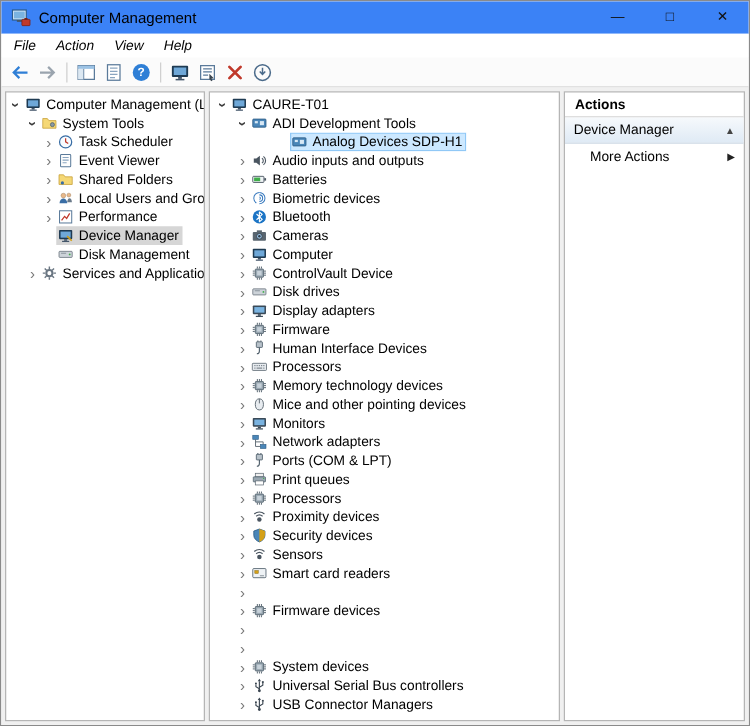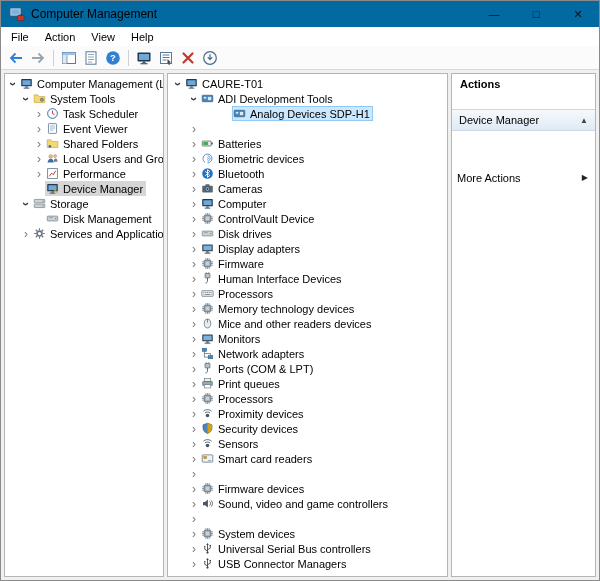--- a/index.html
+++ b/index.html
@@ -2,32 +2,32 @@
 <html><head>
 <meta charset="utf-8">
 <title>Computer Management</title>
 <style>
   * { box-sizing: border-box; margin: 0; padding: 0; }
   body { margin: 0; font-family: "Liberation Sans", sans-serif; background: #fff; }
   .window { position: relative; width: 600px; height: 581px; border: 1px solid #8a8a8a;
             background: #fff; font-size: 11px; color: #000; overflow: hidden; }
 
   
-  .titlebar { height: 26px; display: flex; align-items: center; background: #0369a1; }
+  .titlebar { height: 26px; display: flex; align-items: center; background: #3b82f6; }
   .app-icon { margin: 0 6px 0 8px; width: 16px; height: 16px; flex: none; }
   .title-text { font-size: 12px; }
   .win-controls { margin-left: auto; display: flex; height: 100%; }
   .win-btn { width: 42px; height: 100%; display: flex; align-items: center;
              justify-content: center; font-size: 11px; color: #111; cursor: default; }
   .win-btn span { line-height: 1; }
 
   
   .menubar { height: 19px; display: flex; align-items: center; padding-left: 2px;
              background: #fff; }
-  .menu-item { padding: 0 8px; font-size: 11px; }
+  .menu-item { padding: 0 8px; font-size: 11px; font-style: italic; }
 
   
   .toolbar { height: 24px; display: flex; align-items: center; padding-left: 4px;
              background: #fbfbfb; border-bottom: 1px solid #d9d9d9; }
   .tool { width: 20px; height: 20px; display: flex; align-items: center;
           justify-content: center; margin: 0 1px; }
   .tb-sep { width: 1px; height: 16px; background: #d0d0d0; margin: 0 4px; }
 
   
   .content { display: flex; gap: 3px; padding: 3px; background: #f0f0f0; height: 510px; }
@@ -44,29 +44,29 @@
   .twisty.col { color: #7a7a7a; }
   .sel-region { display: flex; align-items: center; height: 15px; padding: 0 3px 0 1px; }
   .sel-active { background: #cce8ff; box-shadow: inset 0 0 0 1px #90c8f6; }
   .sel-inactive { background: #d6d6d6; }
   .tree-icon { width: 14px; height: 13px; flex: none; display: flex; align-items: center;
                margin-right: 3px; }
   .tree-icon svg { display: block; }
   .tree-label { font-size: 11px; }
 
   
-  .actions-header { height: 36px; line-height: 20px; font-weight: bold; padding: 0 8px;
+  .actions-header { height: 20px; line-height: 20px; font-weight: bold; padding: 0 8px;
                     border-bottom: 1px solid #d4d4d4; }
   .action-section { height: 21px; display: flex; align-items: center;
                     justify-content: space-between; padding: 0 7px;
                     background: linear-gradient(#f6f9fc, #dfeaf5);
                     border-bottom: 1px solid #cdd9e5; }
   .collapse-glyph { font-size: 8px; color: #444; }
   .more-actions { height: 21px; display: flex; align-items: center;
-                  justify-content: space-between; padding: 0 7px 0 5px; margin-top: 36px; }
+                  justify-content: space-between; padding: 0 7px 0 20px; }
   .more-glyph { font-size: 8px; color: #222; }
 </style>
 </head>
 <body>
 
 <div class="window">
 
   <div class="titlebar">
     <span class="app-icon">
       <svg width="16" height="16" viewBox="0 0 16 16">
@@ -257,34 +257,20 @@
                 <rect x="1.5" y="2.5" width="13" height="9" rx="0.8" fill="#1e3a52"></rect>
                 <rect x="3" y="4" width="10" height="6" fill="#6fa8d8"></rect>
                 <rect x="6.5" y="11.5" width="3" height="1.6" fill="#44566a"></rect>
                 <rect x="4.5" y="13.1" width="7" height="1.2" fill="#44566a"></rect>
                 <path d="M9.5 8.5 l4.5 4.5" stroke="#d4a017" stroke-width="1.6"></path>
               </svg>
             </span>
             <span class="tree-label">Device Manager</span>
           </span>
         </div>
-        <div class="tree-row" style="padding-left: 15px;">
-          <span class="twisty exp">›</span>
-          <span class="sel-region">
-            <span class="tree-icon">
-              <svg width="13" height="13" viewBox="0 0 16 16">
-                <rect x="1.5" y="3" width="13" height="4.2" rx="0.6" fill="#cdd3d9" stroke="#5a6670" stroke-width="0.7"></rect>
-                <rect x="1.5" y="8.8" width="13" height="4.2" rx="0.6" fill="#cdd3d9" stroke="#5a6670" stroke-width="0.7"></rect>
-                <circle cx="12.3" cy="5.1" r="0.8" fill="#3fae49"></circle>
-                <circle cx="12.3" cy="10.9" r="0.8" fill="#3fae49"></circle>
-              </svg>
-            </span>
-            <span class="tree-label">Storage</span>
-          </span>
-        </div>
         <div class="tree-row" style="padding-left: 28px;">
           <span class="twisty none"></span>
           <span class="sel-region">
             <span class="tree-icon">
               <svg width="13" height="13" viewBox="0 0 16 16">
                 <rect x="1.5" y="5" width="13" height="6" rx="0.8" fill="#cdd3d9" stroke="#5a6670" stroke-width="0.7"></rect>
                 <circle cx="12" cy="8" r="0.9" fill="#3fae49"></circle>
                 <path d="M3.5 7 h5" stroke="#8a949c"></path>
               </svg>
             </span>
@@ -340,20 +326,30 @@
                 <rect x="1.5" y="4" width="13" height="8" rx="0.8" fill="#4a86b8" stroke="#2a5a84" stroke-width="0.8"></rect>
                 <rect x="3.5" y="6" width="3" height="2.2" fill="#d8e8f5"></rect>
                 <rect x="8.5" y="6" width="4" height="4" fill="#d8e8f5"></rect>
               </svg>
             </span>
             <span class="tree-label">Analog Devices SDP-H1</span>
           </span>
         </div>
         <div class="tree-row" style="padding-left: 20px;">
           <span class="twisty col">›</span>
+          <span class="sel-region">
+            <span class="tree-icon">
+              <svg width="13" height="13" viewBox="0 0 16 16">
+                <path d="M2.5 6 L5 6 L8.5 3.2 L8.5 12.8 L5 10 L2.5 10 Z" fill="#4a5560"></path>
+                <path d="M10.5 5.5 C12.3 6.8 12.3 9.2 10.5 10.5" stroke="#4a5560" stroke-width="1.1" fill="none"></path>
+                <path d="M12 3.8 C14.8 5.8 14.8 10.2 12 12.2" stroke="#4a5560" stroke-width="1.1" fill="none"></path>
+              </svg>
+            </span>
+            <span class="tree-label">Audio inputs and outputs</span>
+          </span>
         </div>
         <div class="tree-row" style="padding-left: 20px;">
           <span class="twisty col">›</span>
           <span class="sel-region">
             <span class="tree-icon">
               <svg width="13" height="13" viewBox="0 0 16 16">
                 <rect x="1.5" y="5" width="11" height="6" rx="0.8" fill="#eef2f5" stroke="#4a5560" stroke-width="0.9"></rect>
                 <rect x="12.8" y="6.8" width="1.8" height="2.4" fill="#4a5560"></rect>
                 <rect x="2.8" y="6.2" width="6" height="3.6" fill="#3fae49"></rect>
               </svg>
@@ -508,21 +504,21 @@
         </div>
         <div class="tree-row" style="padding-left: 20px;">
           <span class="twisty col">›</span>
           <span class="sel-region">
             <span class="tree-icon">
               <svg width="13" height="13" viewBox="0 0 16 16">
                 <path d="M8 2.5 C10.8 2.5 12 4.8 12 8 C12 11.2 10.8 13.5 8 13.5 C5.2 13.5 4 11.2 4 8 C4 4.8 5.2 2.5 8 2.5 Z" fill="#e8ecf0" stroke="#5a6670" stroke-width="0.9"></path>
                 <path d="M8 2.5 V7" stroke="#5a6670" stroke-width="0.9"></path>
               </svg>
             </span>
-            <span class="tree-label">Mice and other readers devices</span>
+            <span class="tree-label">Mice and other pointing devices</span>
           </span>
         </div>
         <div class="tree-row" style="padding-left: 20px;">
           <span class="twisty col">›</span>
           <span class="sel-region">
             <span class="tree-icon">
               <svg width="13" height="13" viewBox="0 0 16 16">
                 <rect x="1.5" y="3" width="13" height="8.5" rx="0.8" fill="#3a4a58"></rect>
                 <rect x="3" y="4.5" width="10" height="5.5" fill="#7ab3e0"></rect>
                 <rect x="6.5" y="11.5" width="3" height="1.6" fill="#3a4a58"></rect>
@@ -647,30 +643,20 @@
                 <rect x="4" y="4" width="8" height="8" rx="0.5" fill="#9aa8b2" stroke="#4a5a66" stroke-width="0.8"></rect>
                 <rect x="5.8" y="5.8" width="4.4" height="4.4" fill="#c8d2da"></rect>
                 <path d="M6 1.5 V3.5 M8 1.5 V3.5 M10 1.5 V3.5 M6 12.5 V14.5 M8 12.5 V14.5 M10 12.5 V14.5 M1.5 6 H3.5 M1.5 8 H3.5 M1.5 10 H3.5 M12.5 6 H14.5 M12.5 8 H14.5 M12.5 10 H14.5" stroke="#4a5a66" stroke-width="0.9"></path>
               </svg>
             </span>
             <span class="tree-label">Firmware devices</span>
           </span>
         </div>
         <div class="tree-row" style="padding-left: 20px;">
           <span class="twisty col">›</span>
-          <span class="sel-region">
-            <span class="tree-icon">
-              <svg width="13" height="13" viewBox="0 0 16 16">
-                <path d="M2.5 6 L5 6 L8.5 3.2 L8.5 12.8 L5 10 L2.5 10 Z" fill="#4a5560"></path>
-                <path d="M10.5 5.5 C12.3 6.8 12.3 9.2 10.5 10.5" stroke="#4a5560" stroke-width="1.1" fill="none"></path>
-                <path d="M12 3.8 C14.8 5.8 14.8 10.2 12 12.2" stroke="#4a5560" stroke-width="1.1" fill="none"></path>
-              </svg>
-            </span>
-            <span class="tree-label">Sound, video and game controllers</span>
-          </span>
         </div>
         <div class="tree-row" style="padding-left: 20px;">
           <span class="twisty col">›</span>
         </div>
         <div class="tree-row" style="padding-left: 20px;">
           <span class="twisty col">›</span>
           <span class="sel-region">
             <span class="tree-icon">
               <svg width="13" height="13" viewBox="0 0 16 16">
                 <rect x="4" y="4" width="8" height="8" rx="0.5" fill="#9aa8b2" stroke="#4a5a66" stroke-width="0.8"></rect>

